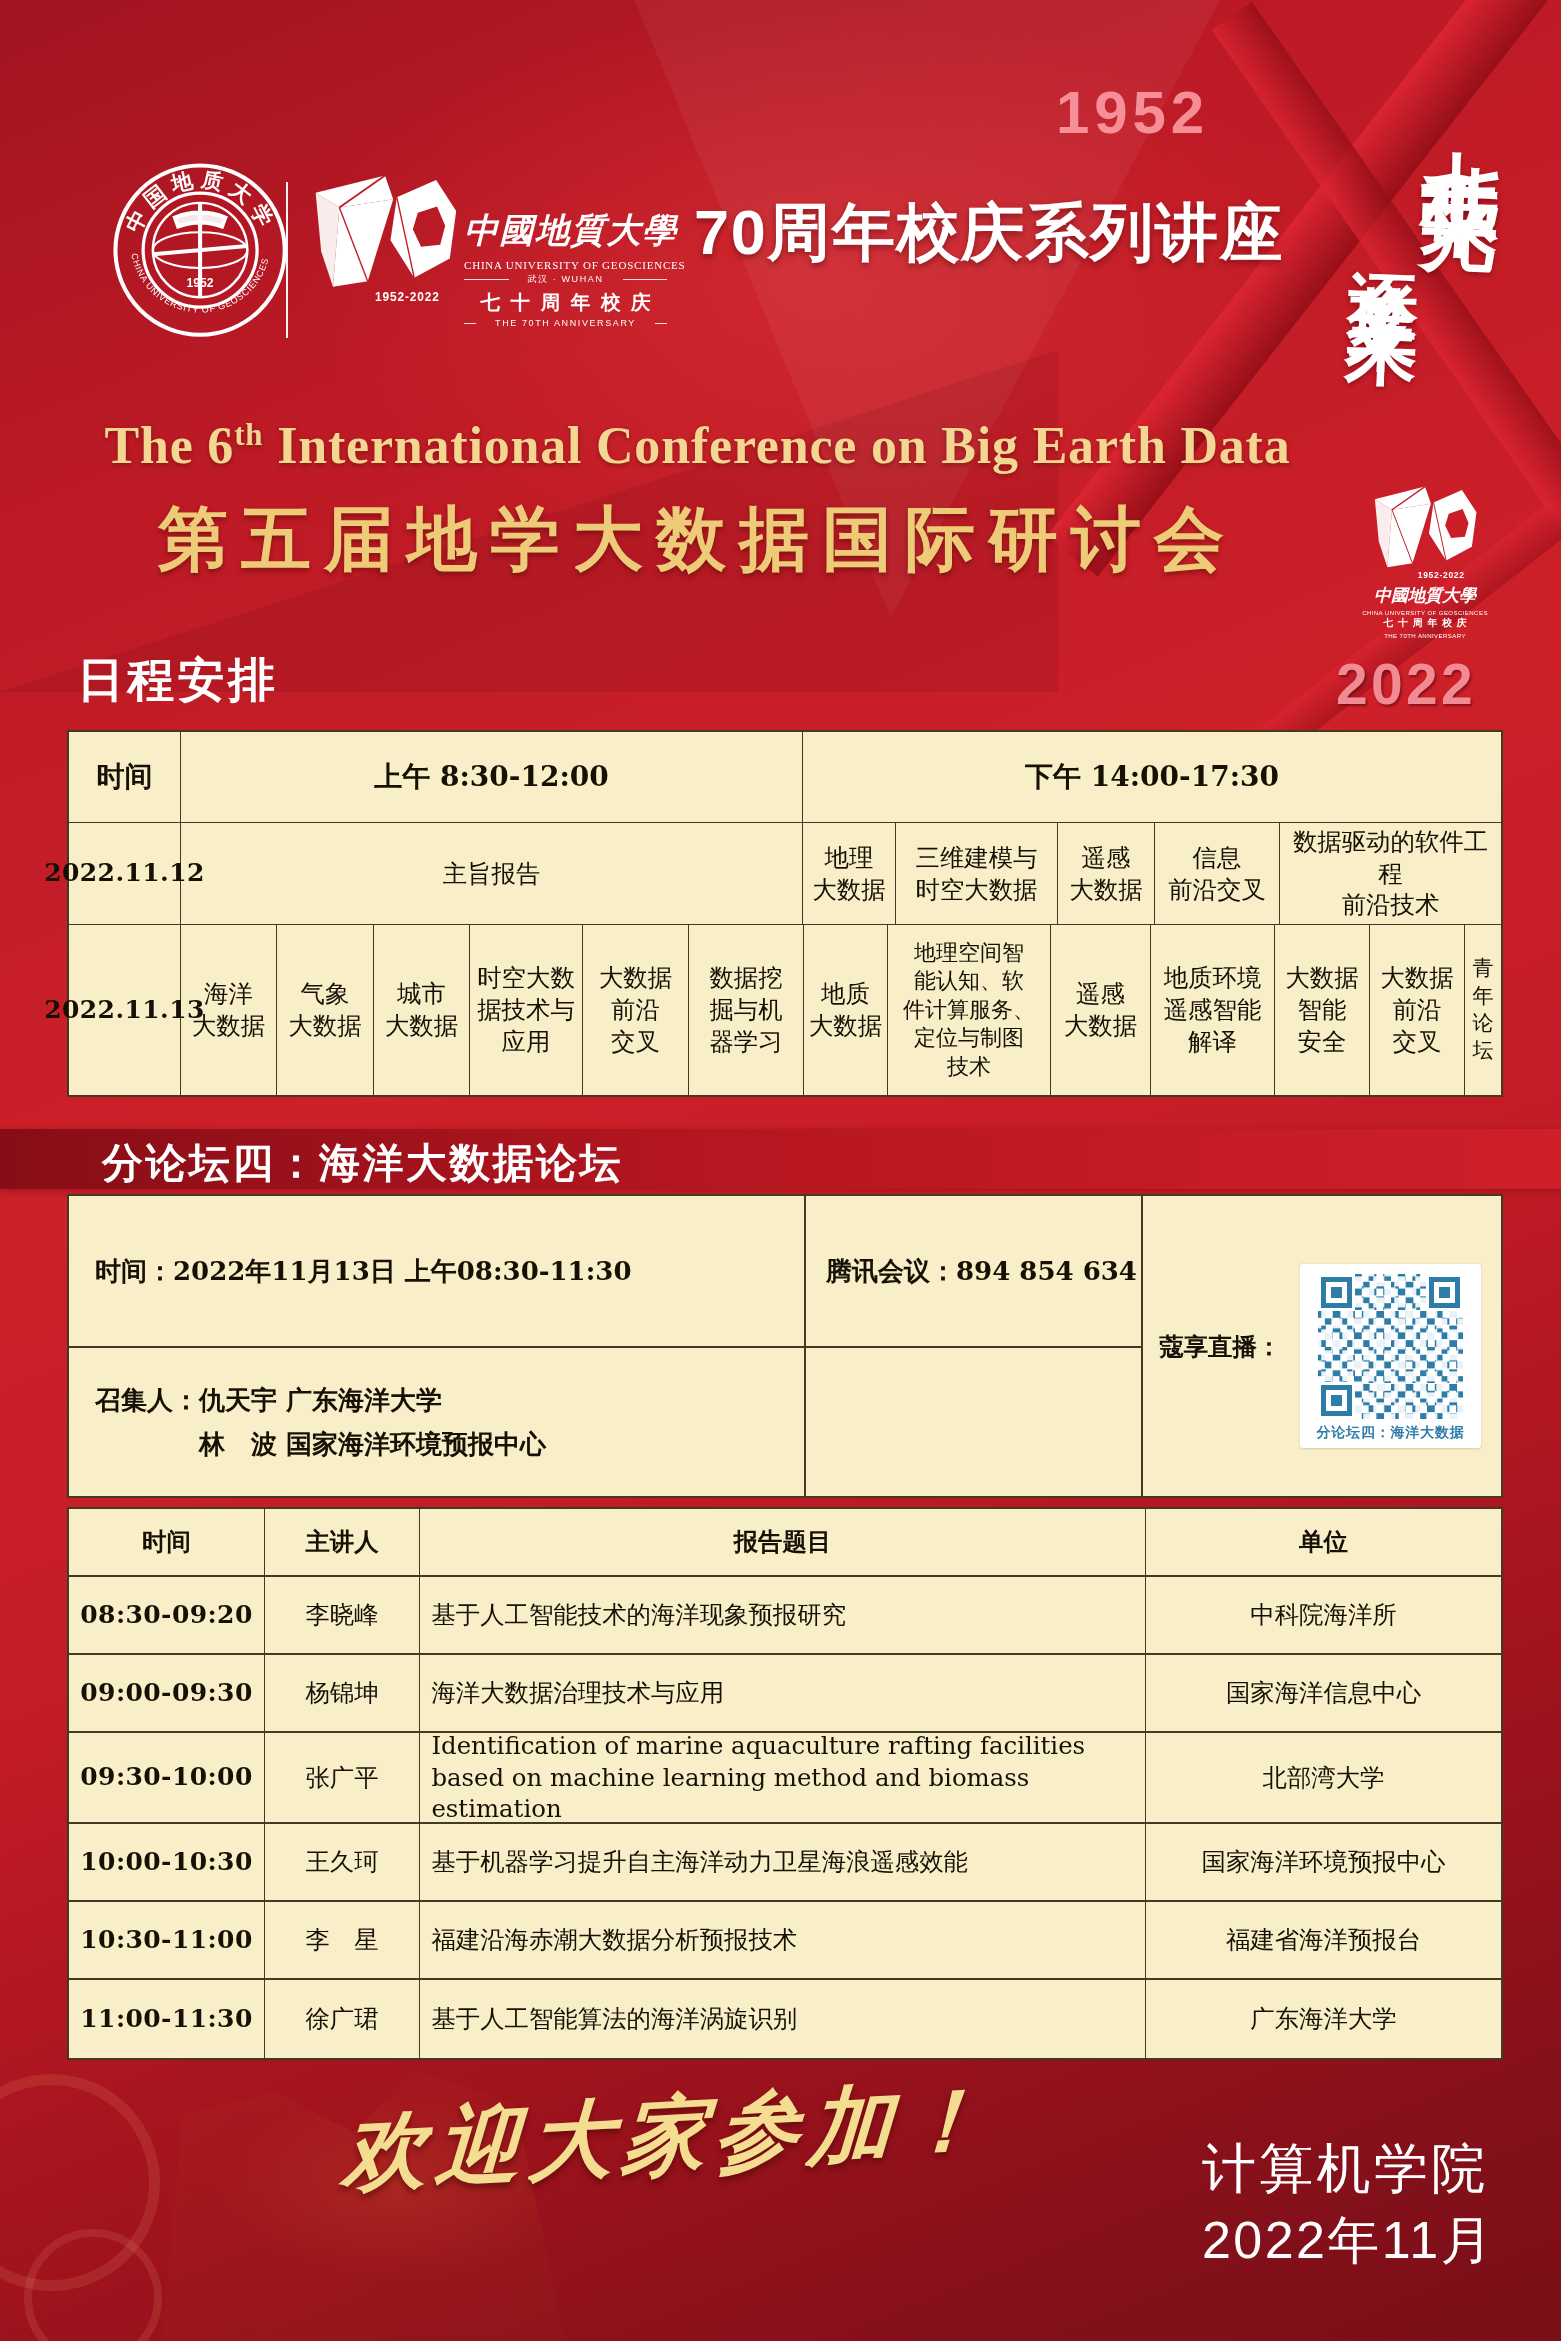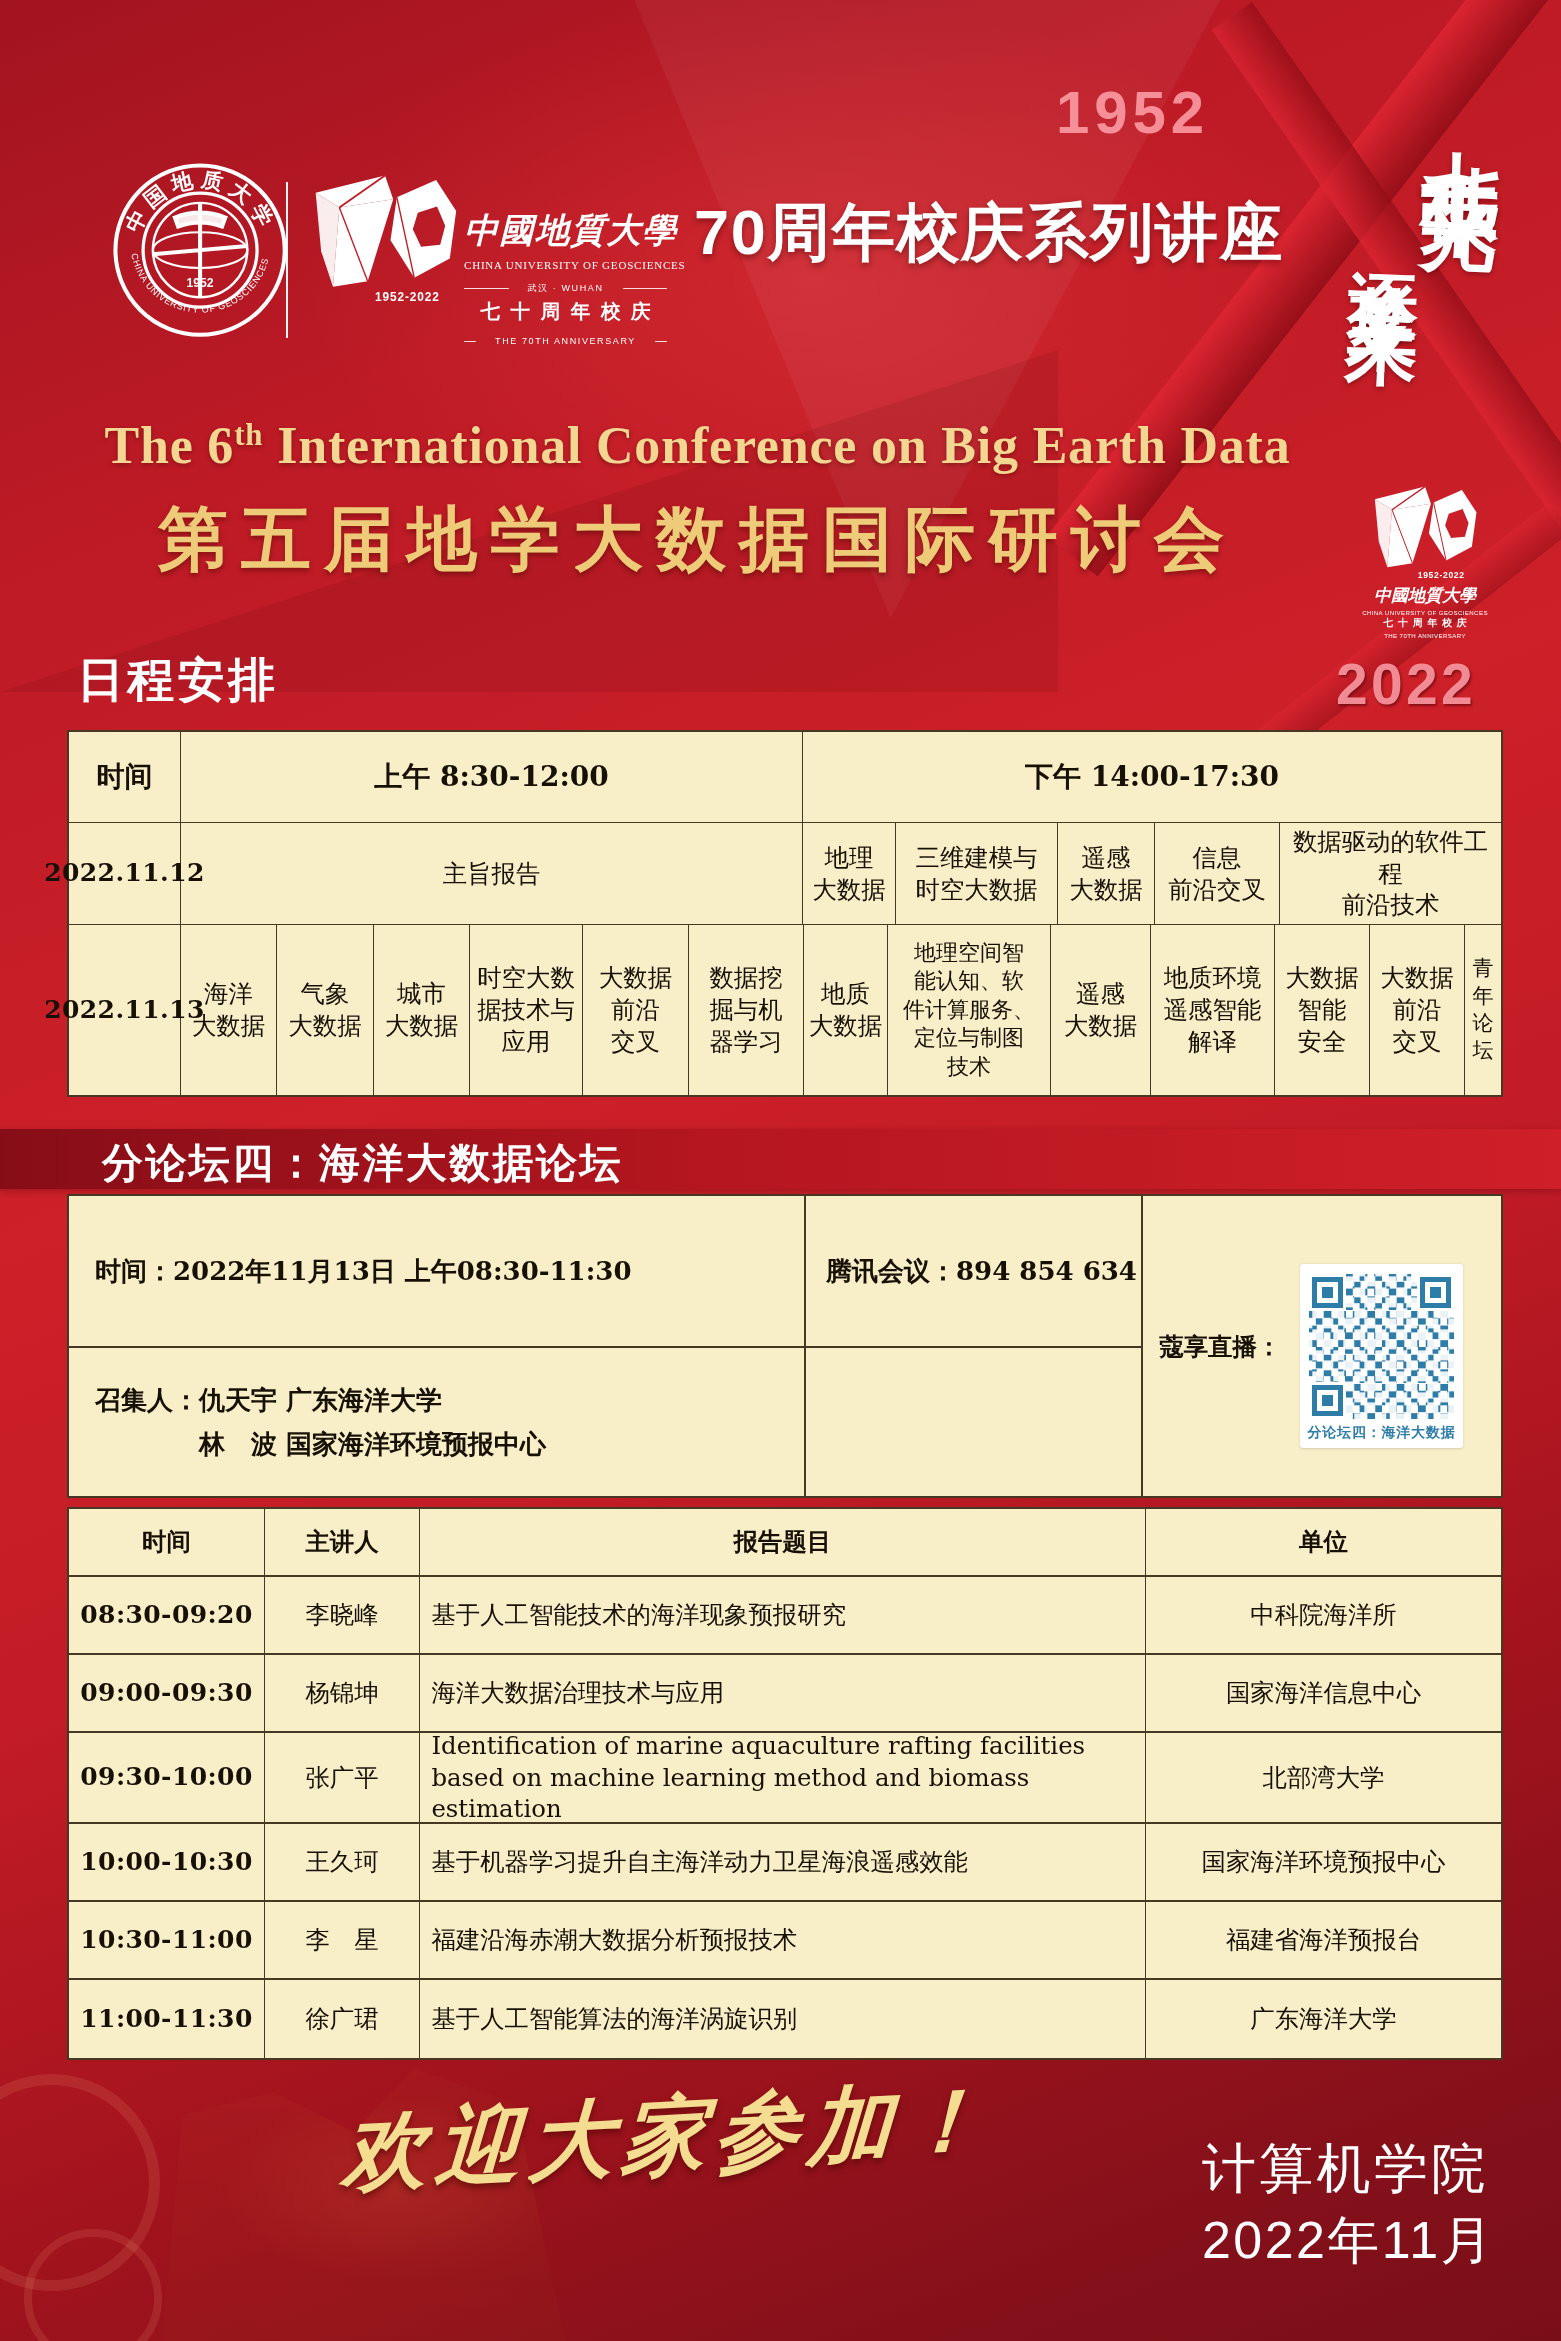--- a/index.html
+++ b/index.html
@@ -34,21 +34,21 @@
       linear-gradient(0deg, rgba(160,60,30,.18), rgba(210,110,60,.10));
     clip-path:polygon(8% 100%,12% 20%,30% 12%,46% 26%,58% 4%,78% 16%,88% 100%);}
   
   .seal{position:absolute;left:113px;top:163px;}
   .lockup-divider{position:absolute;left:286px;top:182px;width:2.4px;height:156px;background:#fff;opacity:.95;}
   .origami{position:absolute;}
   .origami.big{left:312px;top:165px;}
   .lockup{position:absolute;left:464px;top:208px;width:203px;color:#fff;text-align:center;}
   .lockup .zh{font-family:"Liberation Serif",serif;font-style:italic;font-weight:700;font-size:34px;letter-spacing:1.6px;white-space:nowrap;}
   .lockup .en{font-family:"Liberation Serif",serif;font-size:11px;letter-spacing:0.8px;margin-top:4.9px;white-space:nowrap;}
-  .ruled{display:flex;align-items:center;gap:19px;margin-top:11px;}
+  .ruled{display:flex;align-items:center;gap:19px;margin-top:2px;}
   .ruled .ln{flex:1;height:0.8px;background:rgba(255,255,255,.85);}
   .ruled .tx{font-size:9px;letter-spacing:1.6px;white-space:nowrap;}
   .lockup .anniv{font-size:19.5px;font-weight:700;letter-spacing:10.6px;margin-top:3.3px;white-space:nowrap;text-indent:10.6px;}
   .series-title{position:absolute;left:694px;top:190px;color:#fff;font-weight:800;font-size:63px;letter-spacing:1.6px;
     text-shadow:0 3.3px 6.5px rgba(60,0,5,.45);white-space:nowrap;text-align:right;}
   .watermark-1952{position:absolute;left:1056px;top:78px;font-size:60px;font-weight:800;letter-spacing:4.9px;color:rgba(255,162,170,.85);}
   .vcall{position:absolute;color:#fff;writing-mode:vertical-rl;font-family:"DejaVu Serif","Liberation Serif",serif;
     font-weight:700;font-size:78px;line-height:1;letter-spacing:14.6px;transform:rotate(2deg);text-shadow:0 2.4px 4.9px rgba(70,0,6,.4);}
   .vcall.one{left:1425px;top:88px;}
   .vcall.two{left:1350px;top:213px;font-size:72px;}
@@ -89,21 +89,21 @@
   .t-info{left:67px;top:1194px;width:1436px;height:304px;}
   .t-info .grid{position:relative;width:100%;height:100%;}
   .icell{position:absolute;box-sizing:border-box;color:var(--ink);font-family:"DejaVu Serif","Liberation Serif",serif;
     font-weight:700;font-size:26px;display:flex;align-items:center;}
   .icell .lbl{white-space:nowrap;}
   .line-h{position:absolute;left:0;top:150px;width:1072px;height:1.6px;background:var(--line);}
   .line-v1{position:absolute;left:735px;top:0;width:1.6px;height:100%;background:var(--line);}
   .line-v2{position:absolute;left:1072px;top:0;width:1.6px;height:100%;background:var(--line);}
   .conveners{flex-direction:column;align-items:flex-start;justify-content:center;gap:8.1px;}
   .conveners .l2{margin-left:104px;}
-  .qr-card{position:absolute;left:1231px;top:68px;width:163px;height:184px;background:#fff;border-radius:3.3px;
+  .qr-card{position:absolute;left:1231px;top:68px;width:181px;height:184px;background:#fff;border-radius:3.3px;
     display:flex;flex-direction:column;align-items:center;box-shadow:0 0.8px 2.4px rgba(0,0,0,.15);text-align:right;}
   .qr{position:relative;width:145px;height:145px;margin-top:9.8px;background:
       repeating-conic-gradient(#2e7ca8 0 25%, #fff 0 50%) 0 0/14.6px 14.6px,
       #fff;}
   .qr::after{content:"";position:absolute;inset:0;background:
       repeating-conic-gradient(rgba(255,255,255,.9) 0 25%, transparent 0 50%) 3.3px 2.4px/21px 21px;}
   .finder{position:absolute;width:37px;height:37px;background:#fff;display:flex;align-items:center;justify-content:center;z-index:2;}
   .finder .fo{width:31px;height:31px;border:5.7px solid #2e7ca8;box-sizing:border-box;display:flex;align-items:center;justify-content:center;}
   .finder .fi{width:11.4px;height:11.4px;background:#2e7ca8;}
   .finder.tl{left:0;top:0;} .finder.tr{right:0;top:0;} .finder.bl{left:0;bottom:0;}

